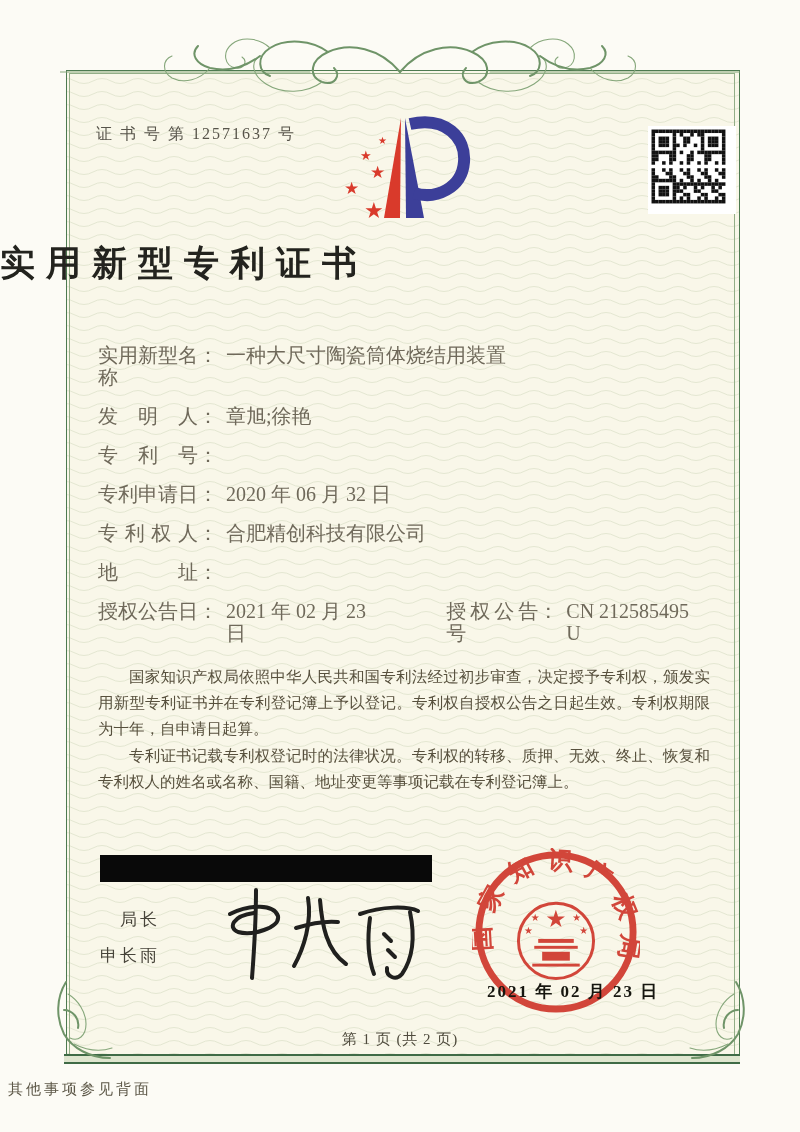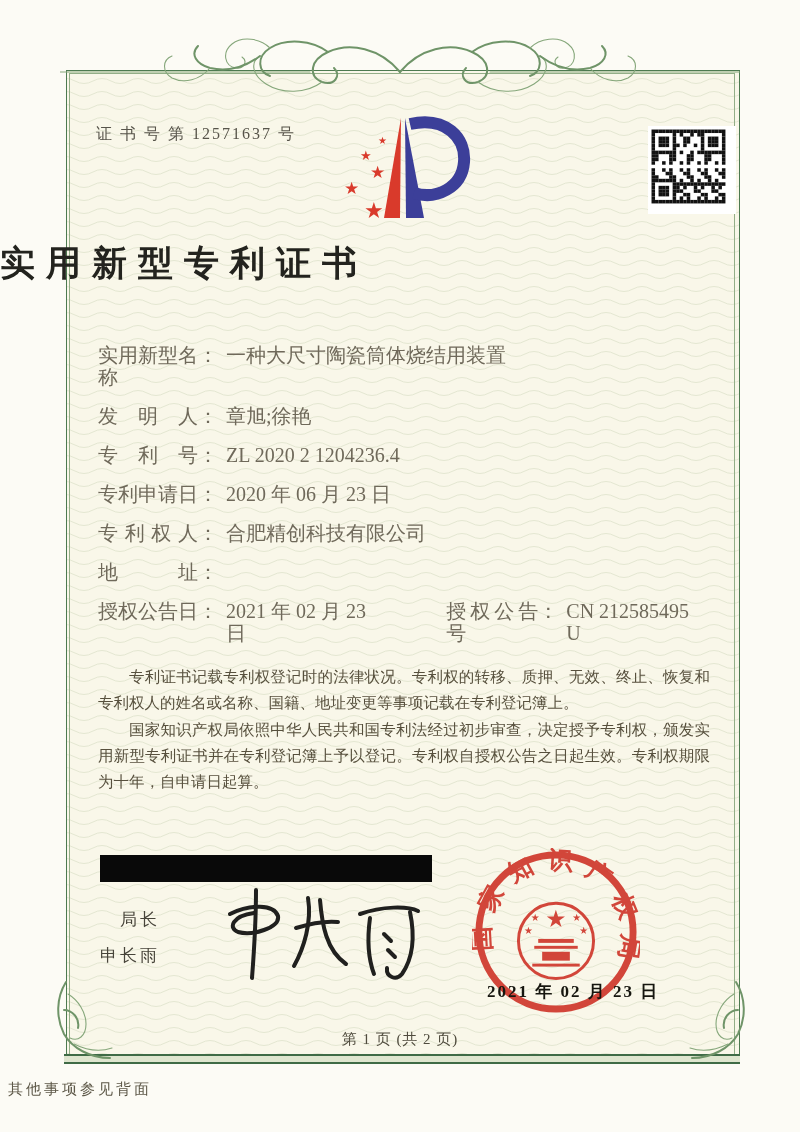--- a/index.html
+++ b/index.html
@@ -423,26 +423,25 @@
         <span class="fvalue">一种大尺寸陶瓷筒体烧结用装置</span>
       </div>
       <div class="frow">
         <span class="flabel">发明人</span>
           <span class="fcolon">：</span>
         <span class="fvalue">章旭;徐艳</span>
       </div>
       <div class="frow">
         <span class="flabel">专利号</span>
           <span class="fcolon">：</span>
-        <span class="fvalue">ZL 2020 2 1204236.4</span>
       </div>
       <div class="frow">
         <span class="flabel">专利申请日</span>
           <span class="fcolon">：</span>
-        <span class="fvalue">2020 年 06 月 23 日</span>
+        <span class="fvalue">2020 年 06 月 32 日</span>
       </div>
       <div class="frow">
         <span class="flabel">专利权人</span>
           <span class="fcolon">：</span>
         <span class="fvalue">合肥精创科技有限公司</span>
       </div>
       <div class="frow">
         <span class="flabel">地址</span>
           <span class="fcolon">：</span>
       </div>
@@ -455,22 +454,22 @@
         <span class="grant-gap"></span>
         <span class="grant-pair">
           <span class="flabel" style="width:92px;">授权公告号</span>
             <span class="fcolon">：</span>
           <span>CN 212585495 U</span>
         </span>
       </div>
     </div>
 
     <div class="paras">
+      <p>国家知识产权局依照中华人民共和国专利法经过初步审查，决定授予专利权，颁发实用新型专利证书并在专利登记簿上予以登记。专利权自授权公告之日起生效。专利权期限为十年，自申请日起算。</p>
       <p>专利证书记载专利权登记时的法律状况。专利权的转移、质押、无效、终止、恢复和专利权人的姓名或名称、国籍、地址变更等事项记载在专利登记簿上。</p>
-      <p>国家知识产权局依照中华人民共和国专利法经过初步审查，决定授予专利权，颁发实用新型专利证书并在专利登记簿上予以登记。专利权自授权公告之日起生效。专利权期限为十年，自申请日起算。</p>
     </div>
 
     <div class="redacted"></div>
 
     <div class="sig-block">
       <div>局长</div>
       <div>申长雨</div>
     </div>
 
     <svg class="signature" width="210" height="105" viewBox="0 0 210 105">

